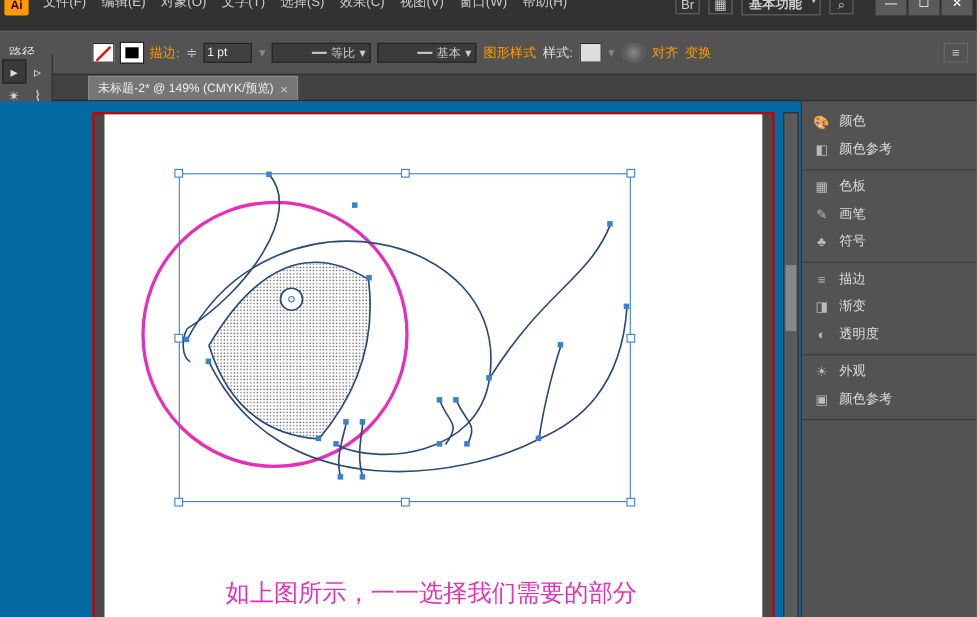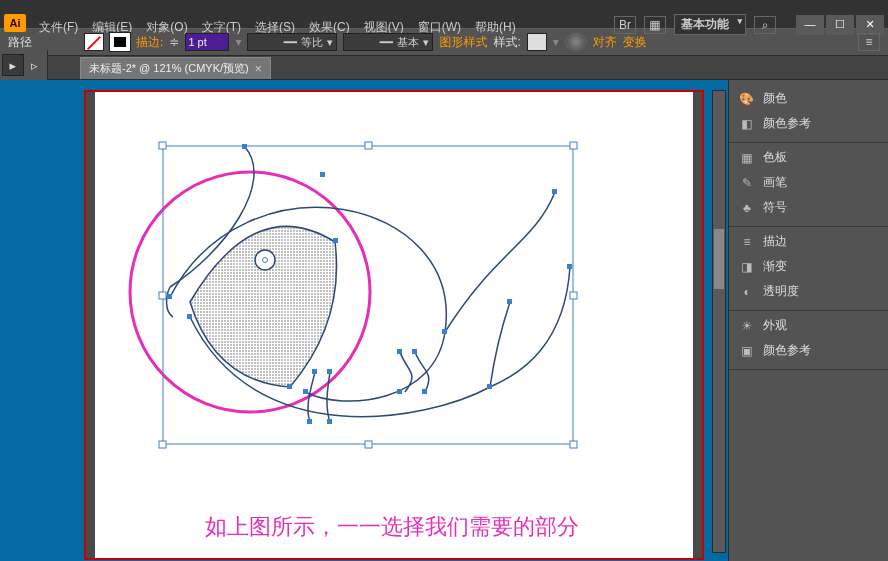--- a/index.html
+++ b/index.html
@@ -1,34 +1,34 @@
 <!DOCTYPE html>
 <html><head>
 <meta charset="utf-8">
 <style>
 * { margin: 0; padding: 0; box-sizing: border-box; }
 body { font-family: "Microsoft YaHei", Arial, sans-serif; font-size: 12px; background: #4a4a4a; width: 888px; height: 561px; overflow: hidden; color: #ccc; }
-.titlebar { height: 26px; background: #323232; display: flex; align-items: flex-start; padding: 14px 4px; }
+.titlebar { height: 26px; background: #323232; display: flex; align-items: flex-end; padding: 14px 4px; }
 .ai-logo { width: 22px; height: 18px; background: #ff9a00; color: #330000; font-weight: bold; text-align: center; line-height: 18px; font-size: 11px; border-radius: 2px; margin-right: 6px; }
 .menu { display: flex; flex: 1; }
 .menu-item { padding: 0 7px; color: #ccc; cursor: default; height: 26px; line-height: 26px; }
 .title-right { display: flex; align-items: center; gap: 8px; }
 .icon-box { width: 22px; height: 18px; border: 1px solid #666; display: flex; align-items: center; justify-content: center; color: #ccc; }
 .dropdown { background: #323232; border: 1px solid #666; padding: 1px 16px 1px 6px; color: #ccc; position: relative; font-size: 12px; font-weight: bold; }
 .dropdown::after { content: "▾"; position: absolute; right: 3px; font-size: 9px; }
 .win-controls { display: flex; margin-left: 10px; }
 .win-btn { width: 28px; height: 20px; background: #5a5a5a; color: #fff; text-align: center; line-height: 18px; margin-left: 2px; font-size: 11px; }
 .win-close { background: #5a5a5a; }
 
-.ctrlbar { height: 28px; background: #535353; display: flex; align-items: center; padding: 0 8px; border-bottom: 1px solid #2a2a2a; border-top: 1px solid #5f5f5f; gap: 6px; }
+.ctrlbar { height: 40px; background: #535353; display: flex; align-items: center; padding: 0 8px; border-bottom: 1px solid #2a2a2a; border-top: 1px solid #5f5f5f; gap: 6px; }
 .ctrl-label { color: #ddd; font-size: 12px; }
 .swatch { width: 20px; height: 18px; border: 1px solid #222; background: #fff; position: relative; display: inline-block; }
 .swatch.diag::after { content: ""; position: absolute; left: 0; right: 0; top: 50%; height: 2px; background: red; transform: rotate(-45deg); }
 .swatch.black { background: #000; border: 4px solid #fff; outline: 1px solid #222; }
-.num-input { width: 44px; height: 18px; background: #4c1d95; border: 1px solid #222; color: #eee; padding: 0 2px; font-size: 11px; }
+.num-input { width: 44px; height: 18px; background: #404040; border: 1px solid #222; color: #eee; padding: 0 2px; font-size: 11px; }
 .long-dd { width: 90px; height: 18px; background: #3b3b3b; border: 1px solid #222; display: flex; align-items: center; justify-content: flex-end; padding: 0 4px; font-size: 11px; gap: 4px; }
 .orange { color: #ff9a00; font-family: Liberation Serif, serif; }
 
 .tabbar { height: 24px; background: #424242; display: flex; align-items: flex-end; padding-left: 80px; border-bottom: 1px solid #2a2a2a; }
 .doc-tab { background: #767676; height: 22px; padding: 0 8px; display: flex; align-items: center; color: #eee; font-size: 11px; border: 1px solid #888; border-bottom: none; gap: 6px; }
 .doc-tab .x { color: #ccc; font-size: 12px; }
 
 .main-area { display: flex; height: calc(561px - 26px - 28px - 24px); }
 
 .toolbox { width: 48px; background: #535353; padding: 4px 2px; display: flex; flex-direction: column; gap: 0px; border-right: 1px solid #2a2a2a; position: absolute; left: 0; top: 50px; height: 480px; }
@@ -113,21 +113,21 @@
   <span style="color:#888">▾</span>
   <div class="icon-box" style="border-radius:50%;background:radial-gradient(circle,#888,#444)"></div>
   <div class="ctrl-label orange">对齐</div>
   <div class="ctrl-label orange">变换</div>
   <div style="flex:1"></div>
   <div class="icon-box">≡</div>
 </div>
 
 <div class="tabbar">
   <div class="doc-tab">
-    <span>未标题-2* @ 121% (CMYK/预览)</span>
+    <span>未标题-2* @ 149% (CMYK/预览)</span>
     <span class="x">×</span>
   </div>
 </div>
 
 <div class="toolbox">
   <div class="tool-row">
       <div class="tool-cell sel">▸</div>
       <div class="tool-cell">▹</div>
     </div>
   <div class="tool-row">

